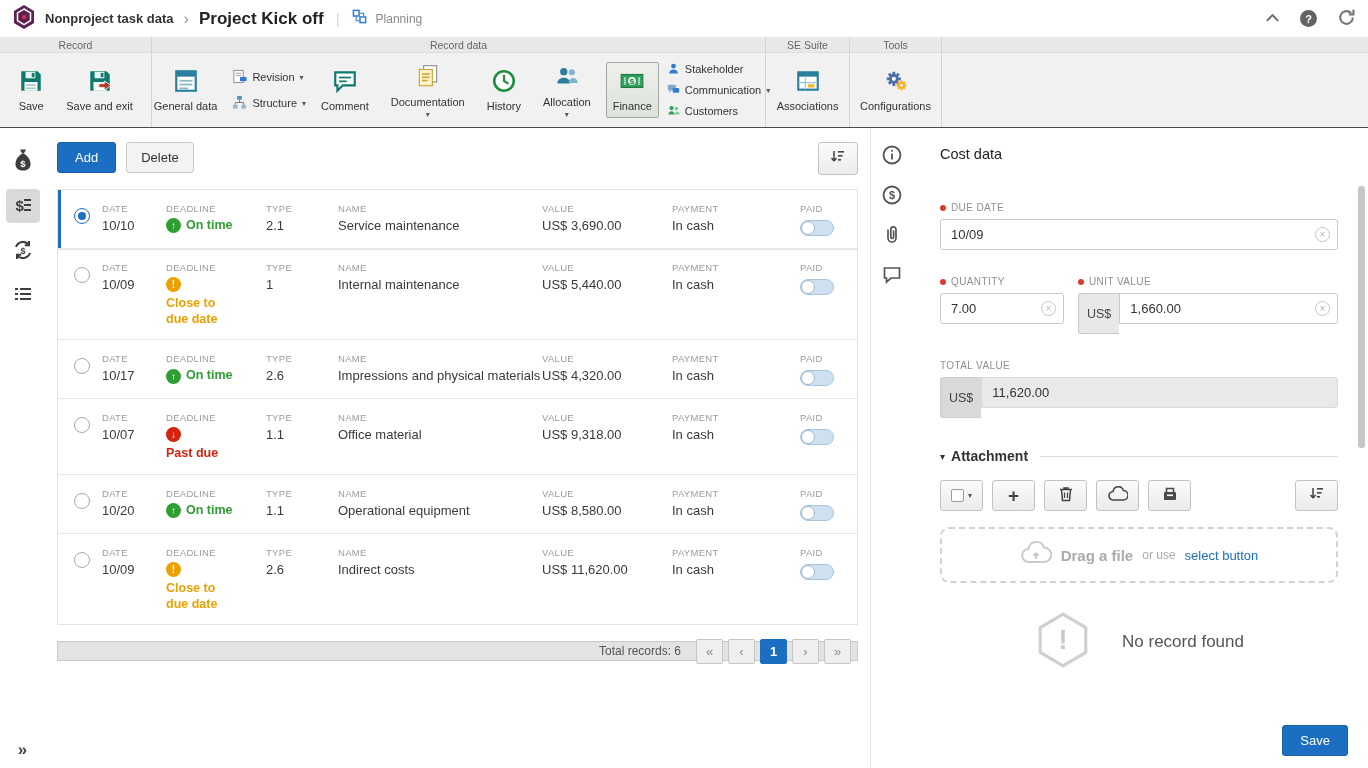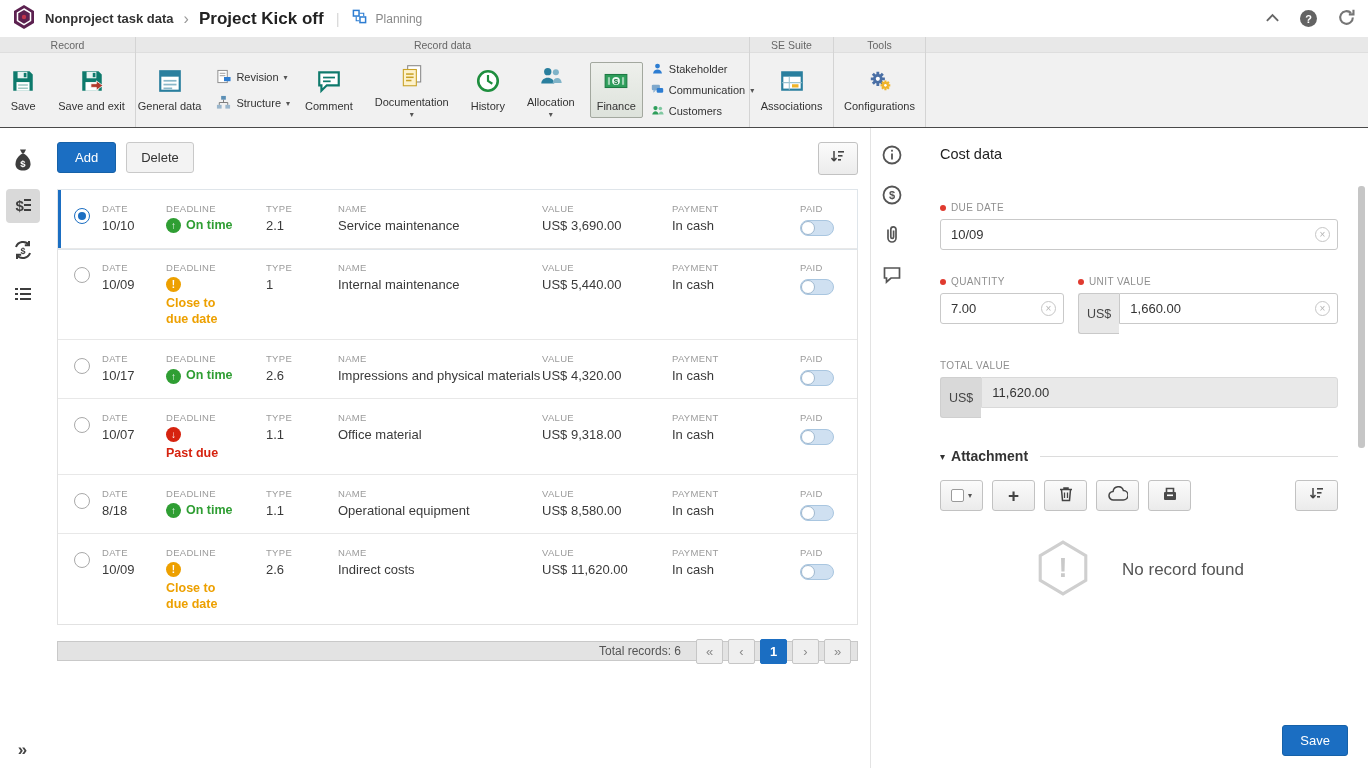--- a/index.html
+++ b/index.html
@@ -17,21 +17,21 @@
   .vsep{color:#d8d8d8;font-size:15px;margin:0 3px}
   .status-label{font-size:12px;color:#8a8a8a}
   .topbar-right{margin-left:auto;display:flex;align-items:center;gap:20px}
   .help-badge{width:17px;height:17px;border-radius:50%;background:#636363;color:#fff;font-size:11px;
               font-weight:bold;display:flex;align-items:center;justify-content:center}
   .icon-btn{background:none;border:none;display:flex;align-items:center;justify-content:center;padding:0}
 
   
   .ribbon{height:91px;background:#f1f1f1;border-bottom:1px solid #4a4a4a;display:flex;flex:0 0 auto}
   .rgroup{border-right:1px solid #d4d4d4;display:flex;flex-direction:column}
-  .g-record{width:136px}.g-recorddata{width:614px}.g-sesuite{width:84px}.g-tools{width:92px}
+  .g-record{width:152px}.g-recorddata{width:614px}.g-sesuite{width:84px}.g-tools{width:92px}
   .g-filler{flex:1;border-right:none}
   .glabel{height:16px;line-height:16px;background:#e8e8e8;font-size:10.5px;color:#666;text-align:center;
           border-bottom:1px solid #dedede;white-space:nowrap;overflow:hidden}
   .gitems{flex:1;display:flex;align-items:center;padding:0 8px;gap:8px;justify-content:center}
   .ritem{display:flex;flex-direction:column;align-items:center;gap:4px;font-size:11px;color:#333;
          padding:5px 6px;border:1px solid transparent;border-radius:2px;line-height:1.1;cursor:pointer;text-align:center}
   .ritem.selected{background:linear-gradient(#eef0ec,#dde2db);border-color:#a3a89f}
   .rlabel{white-space:nowrap}
   .caret{font-size:8px;color:#555}
   .caret-below{font-size:8px;color:#555;line-height:5px}
@@ -618,21 +618,21 @@
                 <i class="knob"></i>
               </span>
             </div>
     </div>
     <div class="row">
       <div class="cell c-radio">
               <span class="radio"></span>
             </div>
       <div class="cell">
               <span class="lbl">DATE</span>
-              <span class="val">8/18</span>
+              <span class="val">10/20</span>
             </div>
       <div class="cell">
               <span class="lbl">DEADLINE</span>
         <span class="dl s-ontime">
           <i class="dl-ic">↑</i>
           <span class="dl-tx">On time</span>
         </span>
             </div>
       <div class="cell">
               <span class="lbl">TYPE</span>
@@ -836,20 +836,31 @@
             <svg width="18" height="18" viewBox="0 0 18 18">
                 <path d="M5 3v10M5 13l-2.5-3M5 13l2.5-3" stroke="#444" stroke-width="1.5" fill="none"></path>
                 <rect x="9" y="3" width="6" height="1.6" fill="#444"></rect>
                 <rect x="9" y="7" width="4.5" height="1.6" fill="#444"></rect>
                 <rect x="9" y="11" width="3" height="1.6" fill="#444"></rect>
               </svg>
           </span>
         </button>
       </div>
 
+      <div class="dropzone">
+        <span>
+          <svg width="32" height="24" viewBox="0 0 32 24">
+              <path d="M9 21a6.5 6.5 0 0 1-.6-13A8 8 0 0 1 24 6.5 6 6 0 0 1 24 21z" fill="none" stroke="#c9c9c9" stroke-width="2"></path>
+              <path d="M16 18v-6M16 12l-2.6 2.6M16 12l2.6 2.6" stroke="#c9c9c9" stroke-width="2" fill="none"></path>
+            </svg>
+        </span>
+        <span class="dz-primary">Drag a file</span>
+        <span class="dz-secondary">or use</span>
+        <button class="dz-link">select button</button>
+      </div>
 
       <div class="empty">
         <span>
           <svg width="58" height="58" viewBox="0 0 56 56">
               <path d="M28 3l22 13v24L28 53 6 40V16z" fill="none" stroke="#cfcfcf" stroke-width="3"></path>
               <text x="28" y="37" text-anchor="middle" font-size="26" font-weight="bold" fill="#c9c9c9">!</text>
             </svg>
         </span>
         <span class="empty-text">No record found</span>
       </div>

